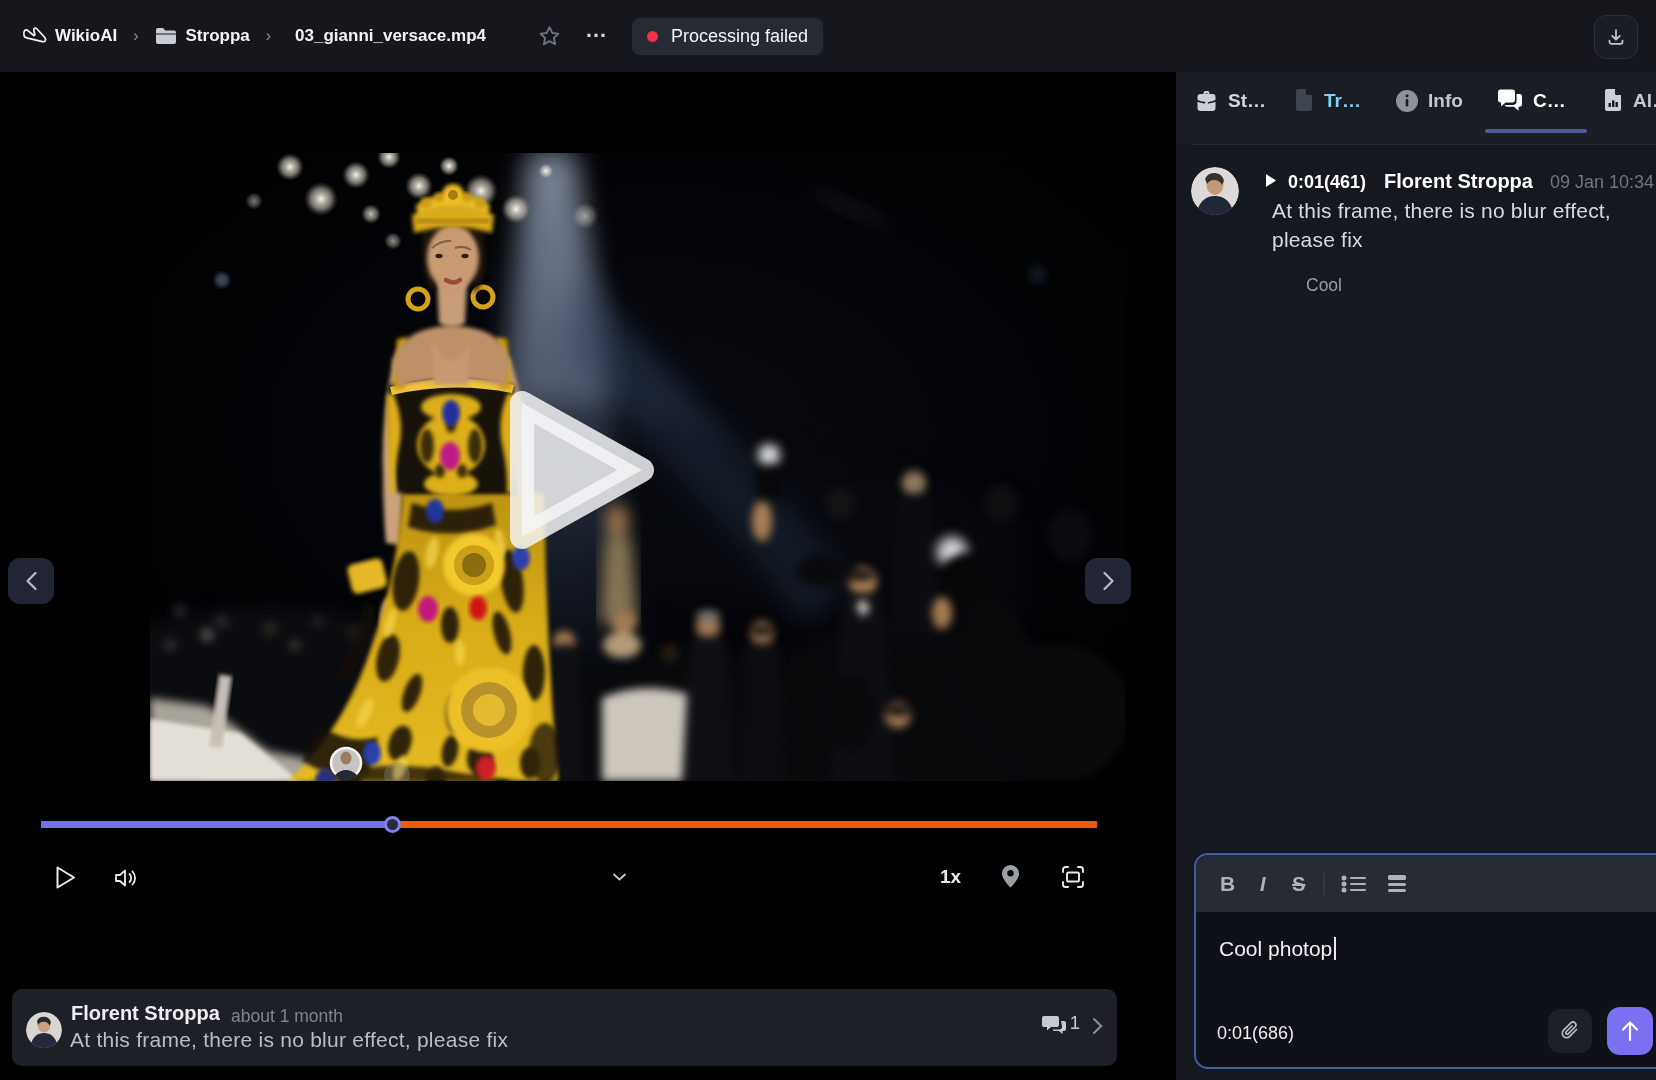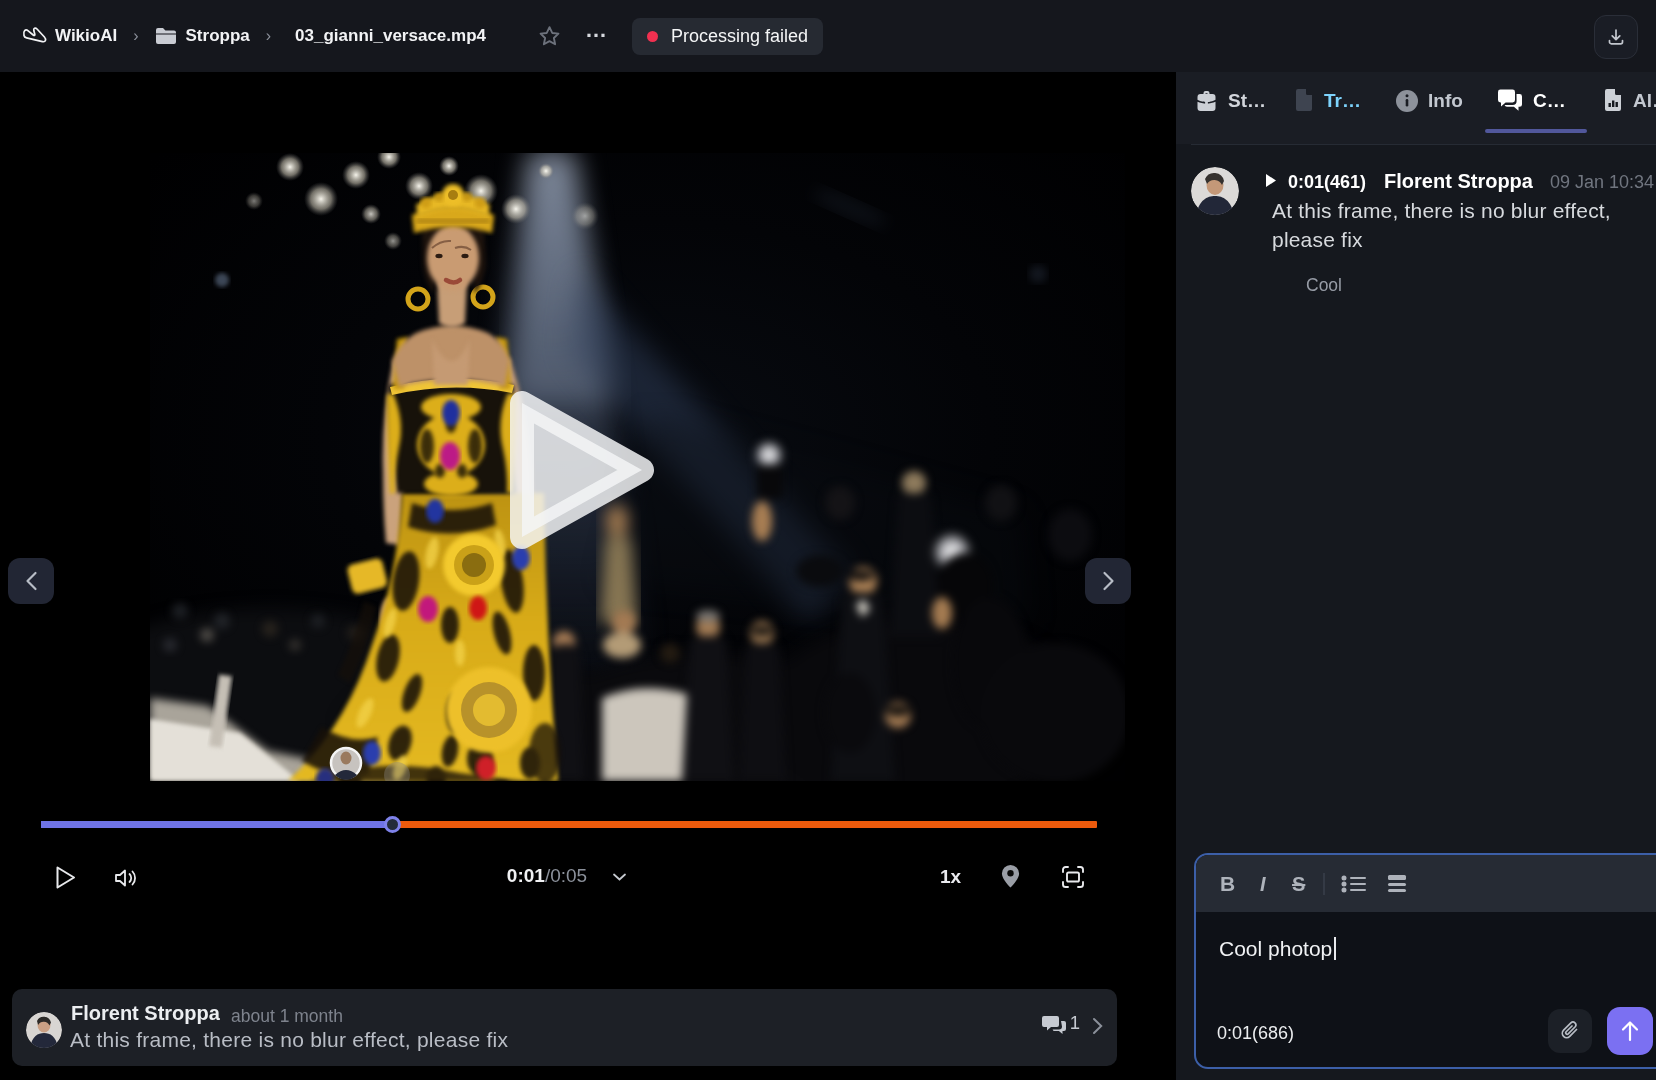--- a/index.html
+++ b/index.html
@@ -371,21 +371,20 @@
     </div>
 
   <svg style="position:absolute; left:55px; top:793px;" width="22" height="25" viewBox="0 0 22 25" fill="none" stroke="#e8e9ec" stroke-width="2" stroke-linejoin="round">
       <path d="M2.5 2.5 L19 12.5 L2.5 22.5 Z"></path>
     </svg>
   <svg style="position:absolute; left:114px; top:795px;" width="26" height="22" viewBox="0 0 26 22" fill="none" stroke="#e8e9ec" stroke-width="1.8" stroke-linecap="round" stroke-linejoin="round">
       <path d="M2 8 h4 l5-4.5 v15 l-5-4.5 h-4 Z"></path>
       <path d="M15.5 7 a5.5 5.5 0 0 1 0 8"></path>
       <path d="M18.5 4.5 a9.5 9.5 0 0 1 0 13"></path>
     </svg>
-  <div class="ctr-time"><b>0:01</b>/0:05</div>
   <svg style="position:absolute; left:612px; top:800px;" width="15" height="10" viewBox="0 0 15 10" fill="none" stroke="#c6cad0" stroke-width="1.8" stroke-linecap="round">
       <path d="M2 2.5 L7.5 7.5 L13 2.5"></path>
     </svg>
   <div class="onex">1x</div>
   <svg style="position:absolute; left:1000px; top:792px;" width="21" height="25" viewBox="0 0 21 25" fill="#9a9ea6">
       <path d="M10.5 1 a8.6 8.6 0 0 1 8.6 8.6 c0 6-8.6 14-8.6 14 s-8.6-8-8.6-14 A8.6 8.6 0 0 1 10.5 1 Z"></path>
       <circle cx="10.5" cy="9.2" r="3.2" fill="#0a0a0a"></circle>
     </svg>
   <svg style="position:absolute; left:1061px; top:793px;" width="24" height="24" viewBox="0 0 24 24" fill="none" stroke="#e8e9ec" stroke-width="1.9" stroke-linecap="round">
       <path d="M2 7 V4.6 A2.6 2.6 0 0 1 4.6 2 H7 M17 2 h2.4 A2.6 2.6 0 0 1 22 4.6 V7 M22 17 v2.4 A2.6 2.6 0 0 1 19.4 22 H17 M7 22 H4.6 A2.6 2.6 0 0 1 2 19.4 V17"></path>

